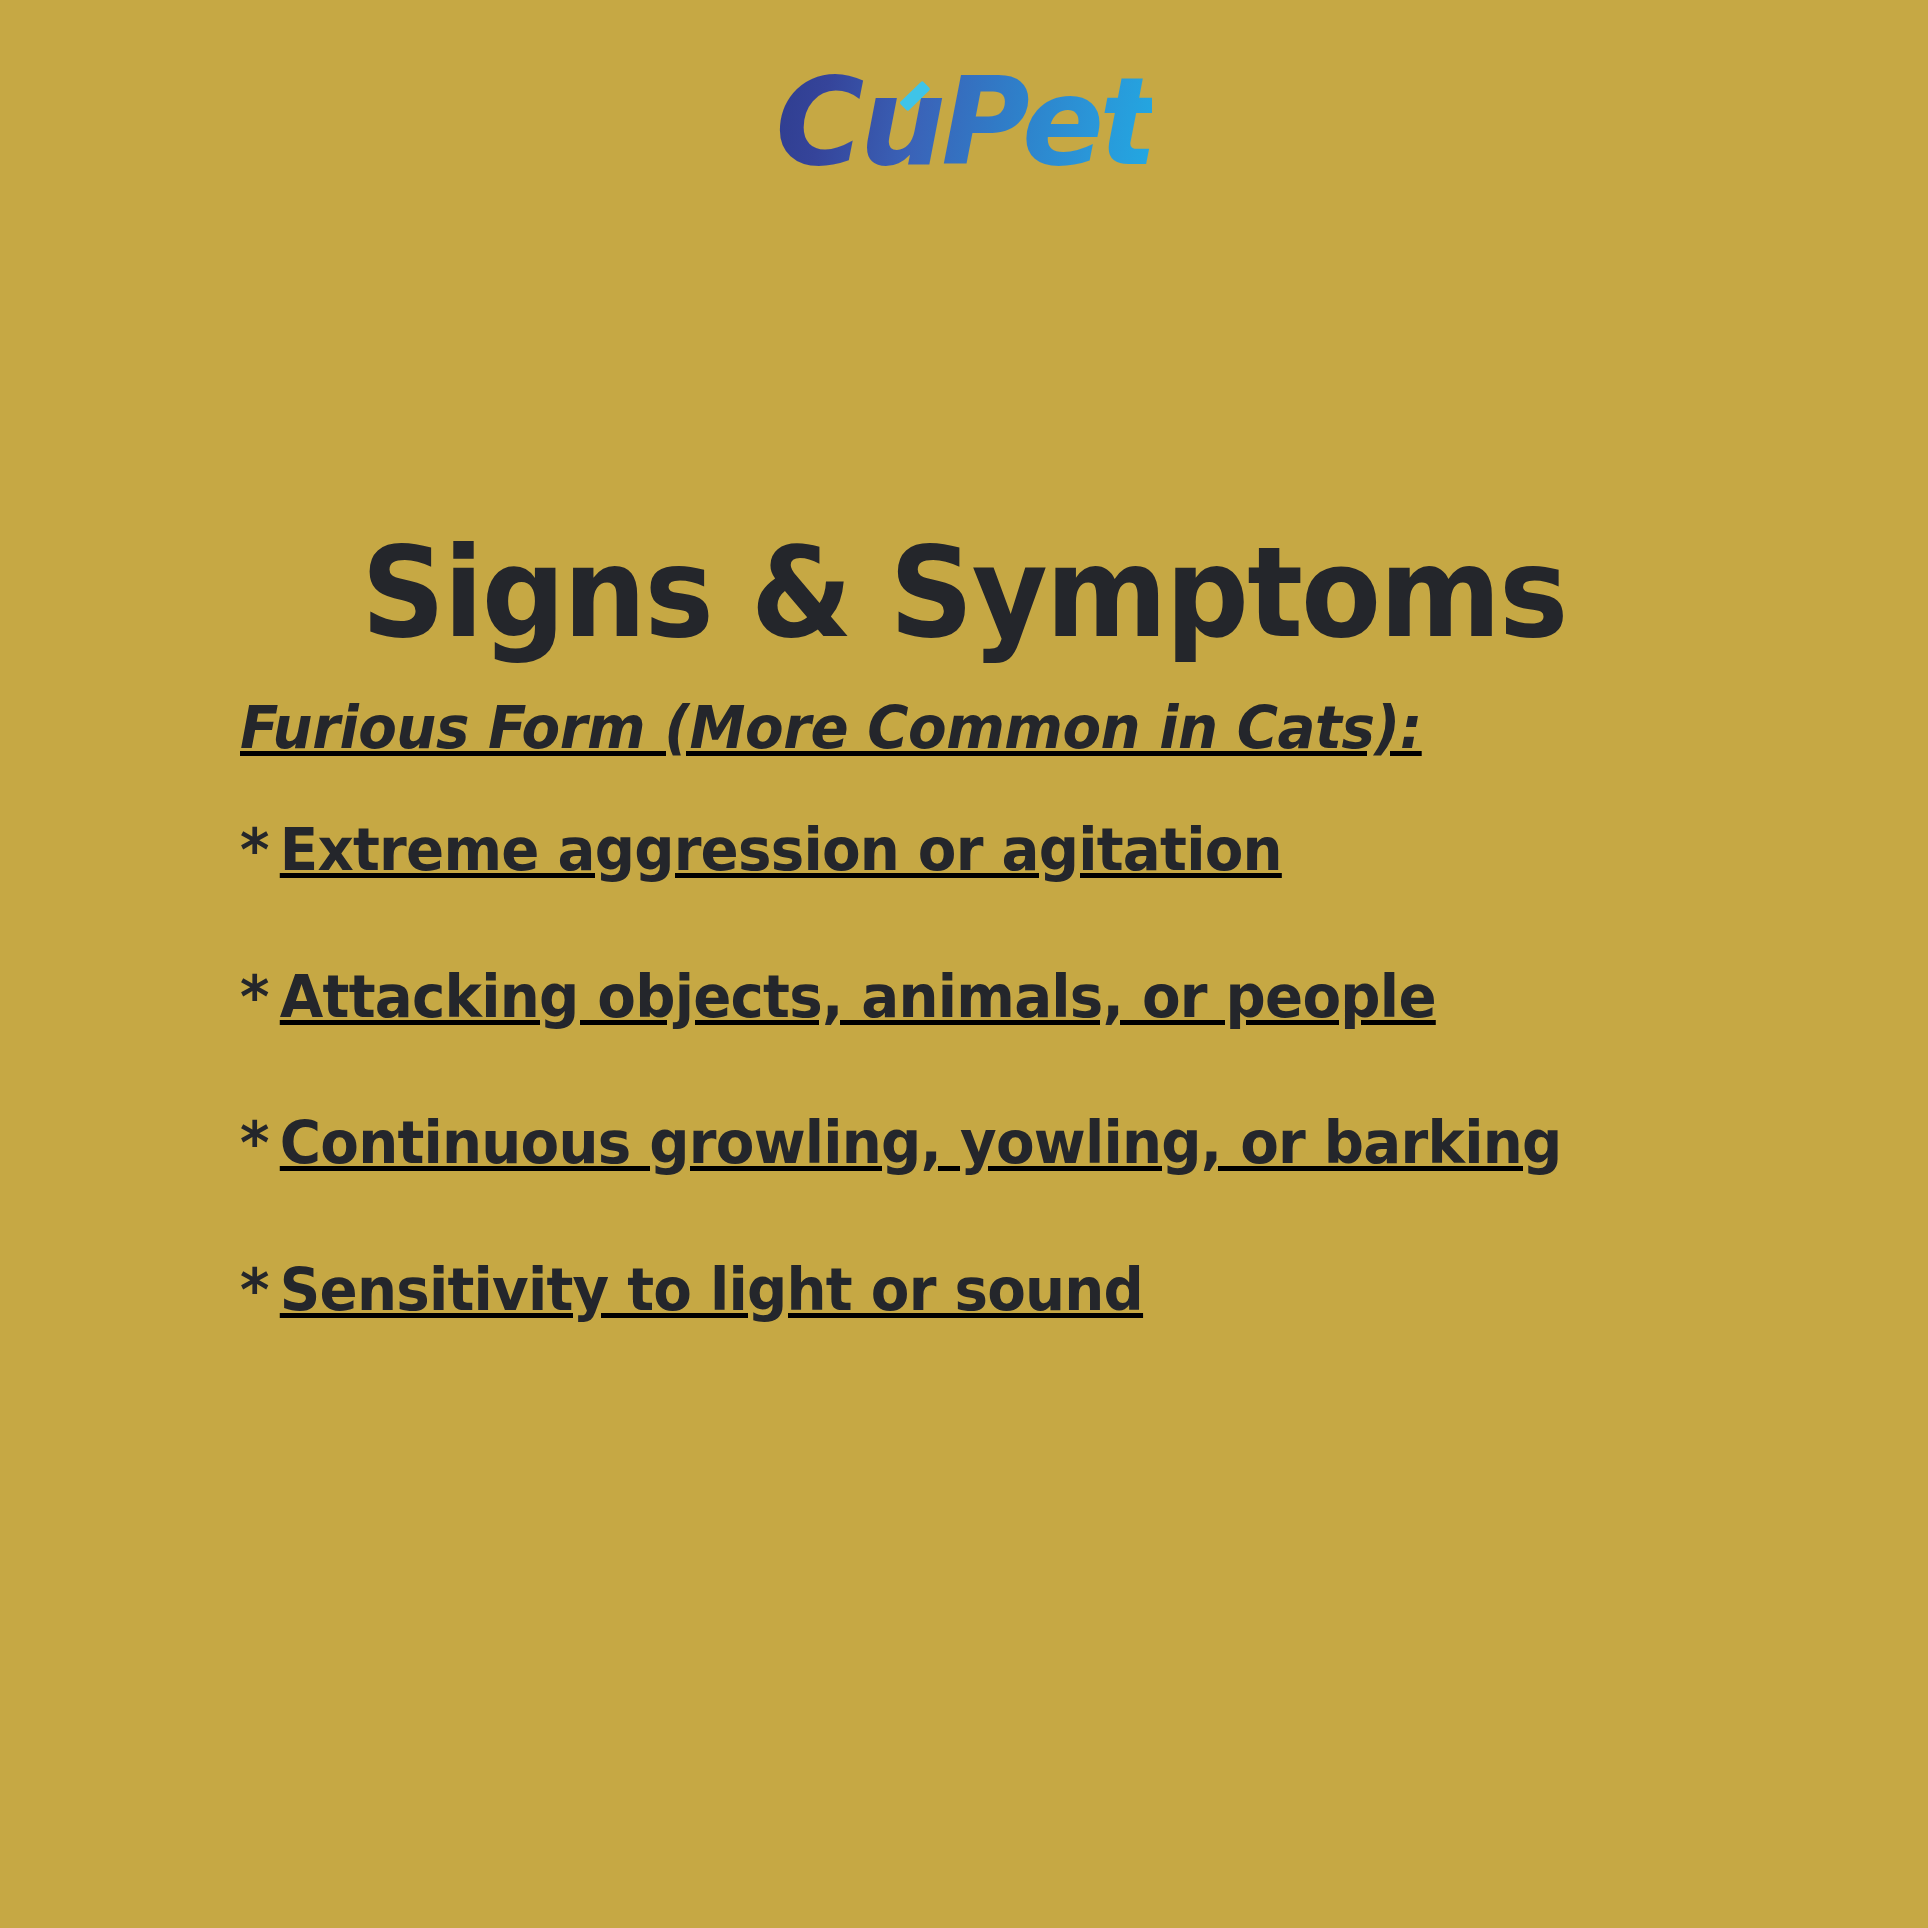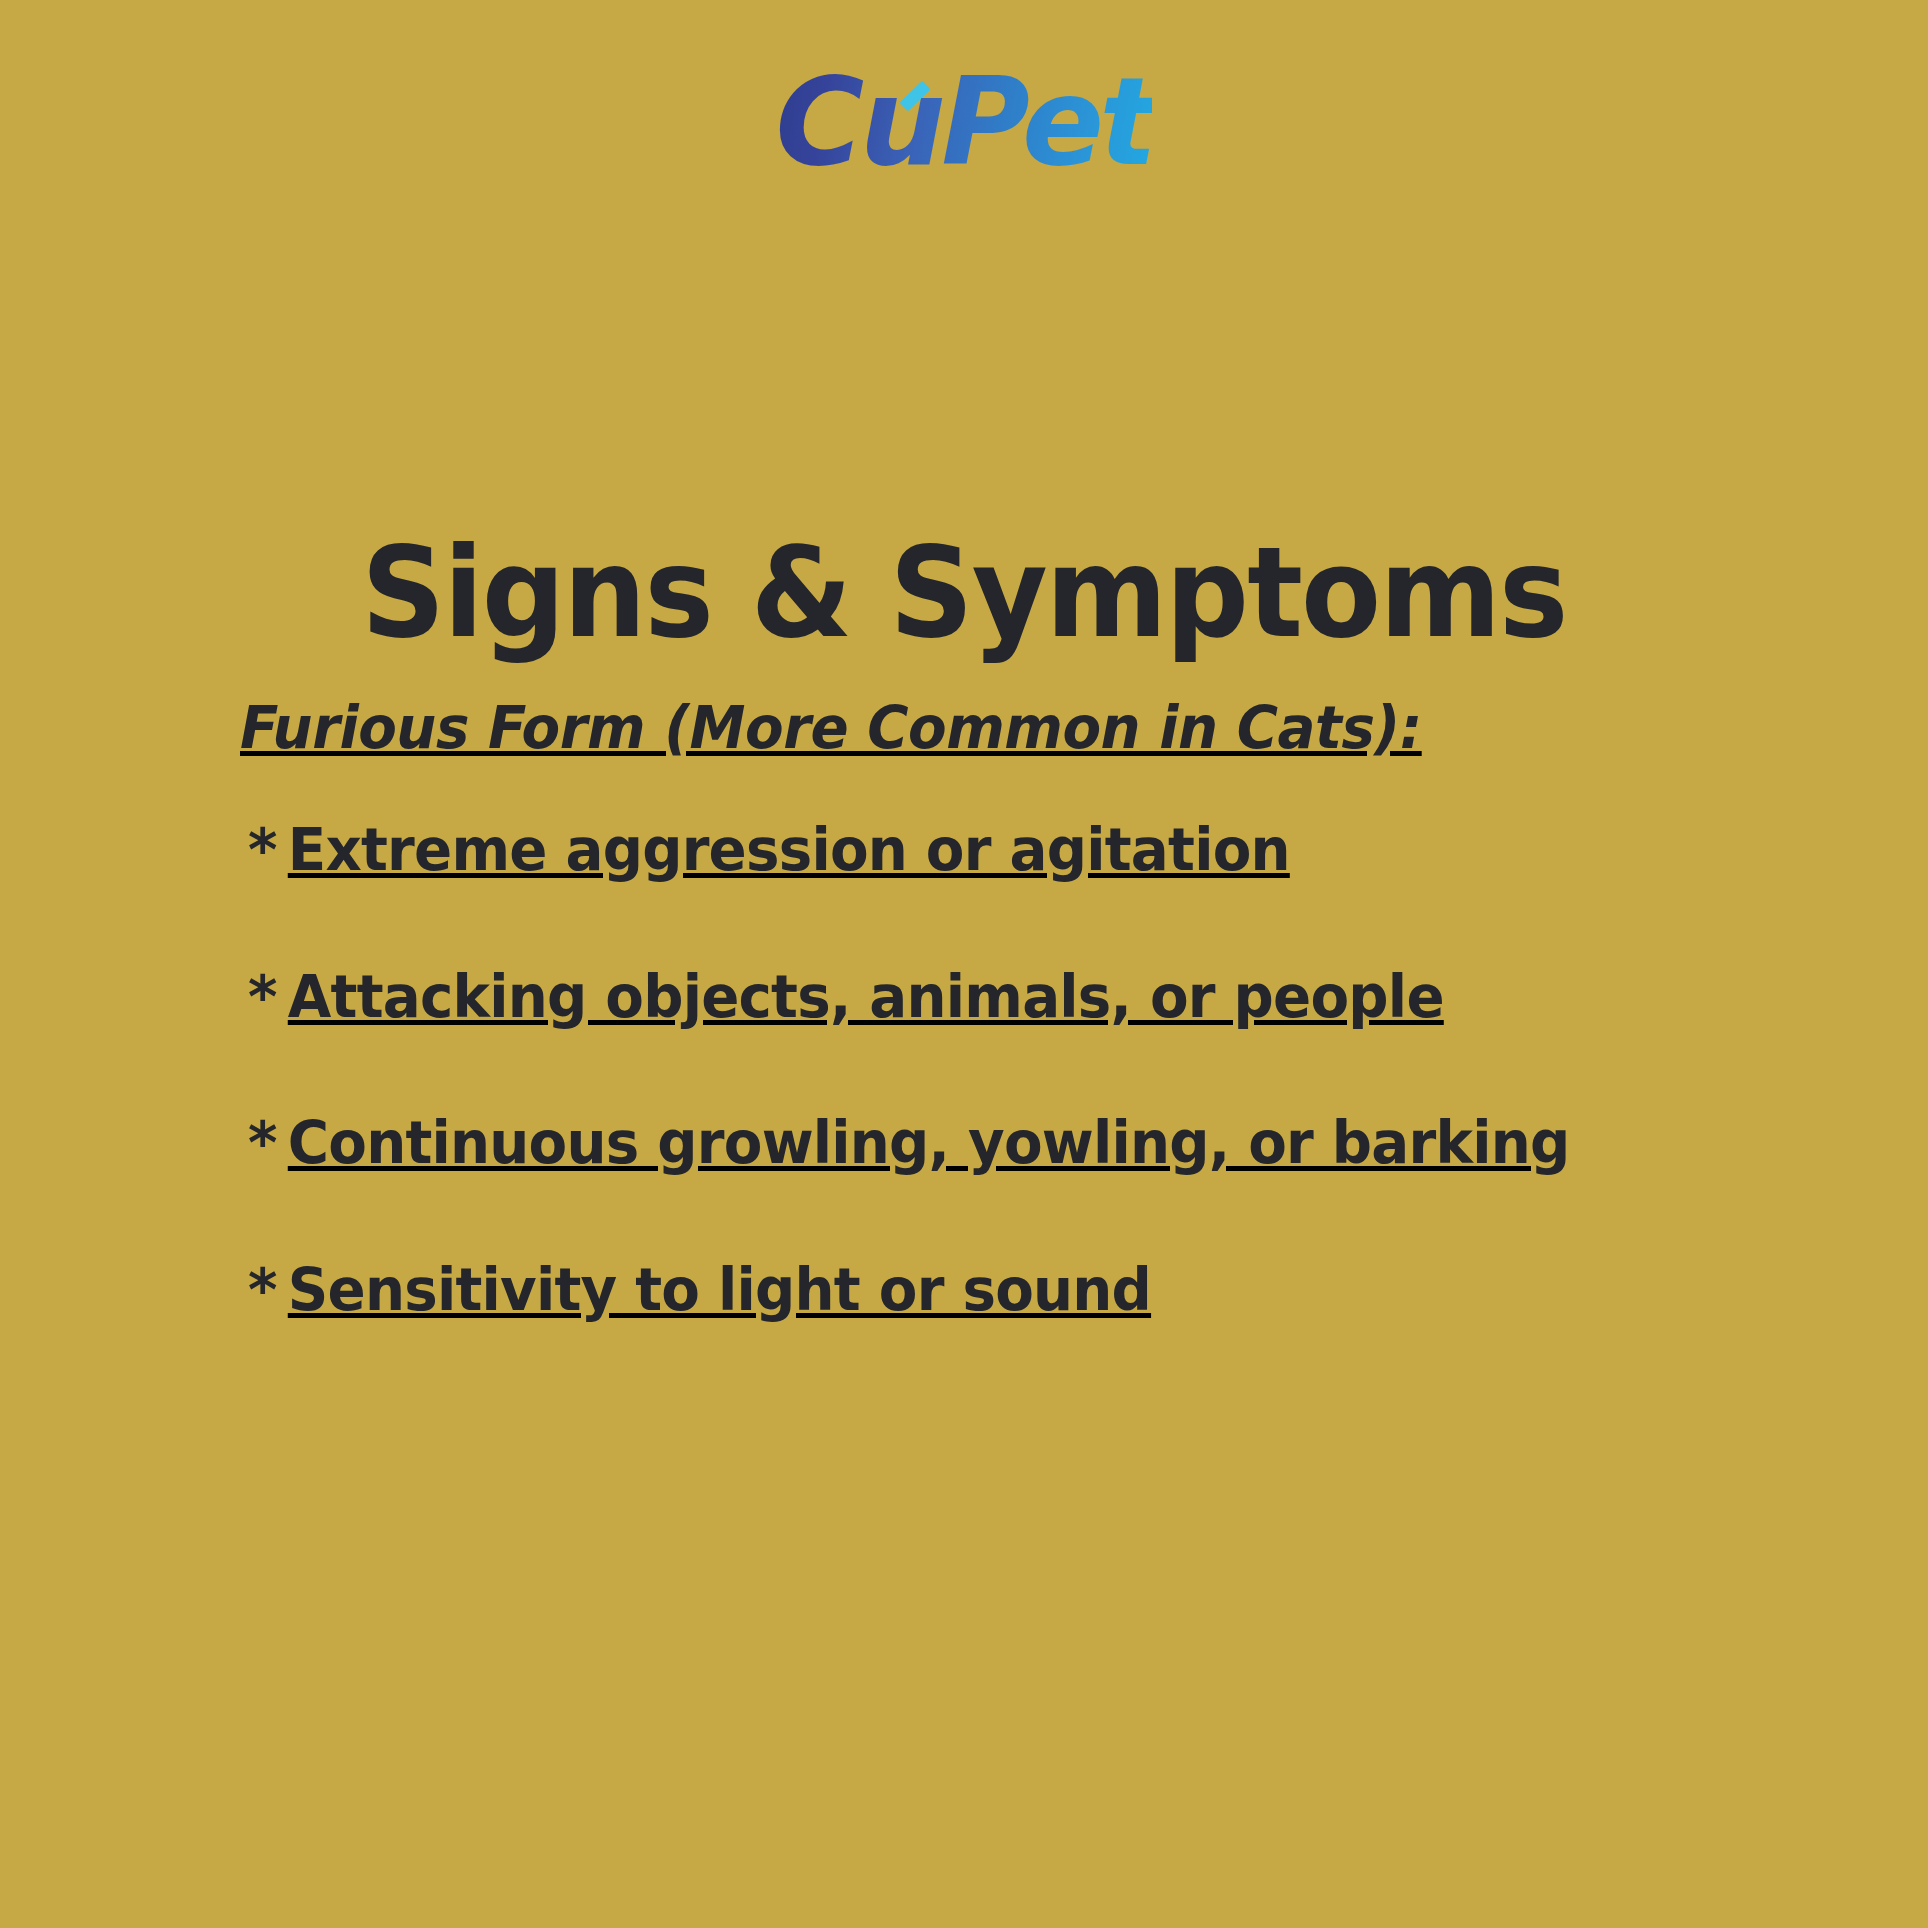--- a/index.html
+++ b/index.html
@@ -95,21 +95,21 @@
     font-size: 58px;
     line-height: 1.1;
     letter-spacing: -0.5px;
     color: #24262b;
     margin: 0 0 58px 0;
     transform: scaleX(0.97);
     transform-origin: left center;
   }
   .bullet-list {
     list-style: none;
-    margin: 8px;
+    margin: 0;
     padding: 0;
   }
   .bullet-item {
     font-family: "DejaVu Sans", sans-serif;
     font-weight: 700;
     font-size: 58px;
     line-height: 1.1;
     letter-spacing: -0.8px;
     color: #24262b;
     margin: 0 0 83px 0;

